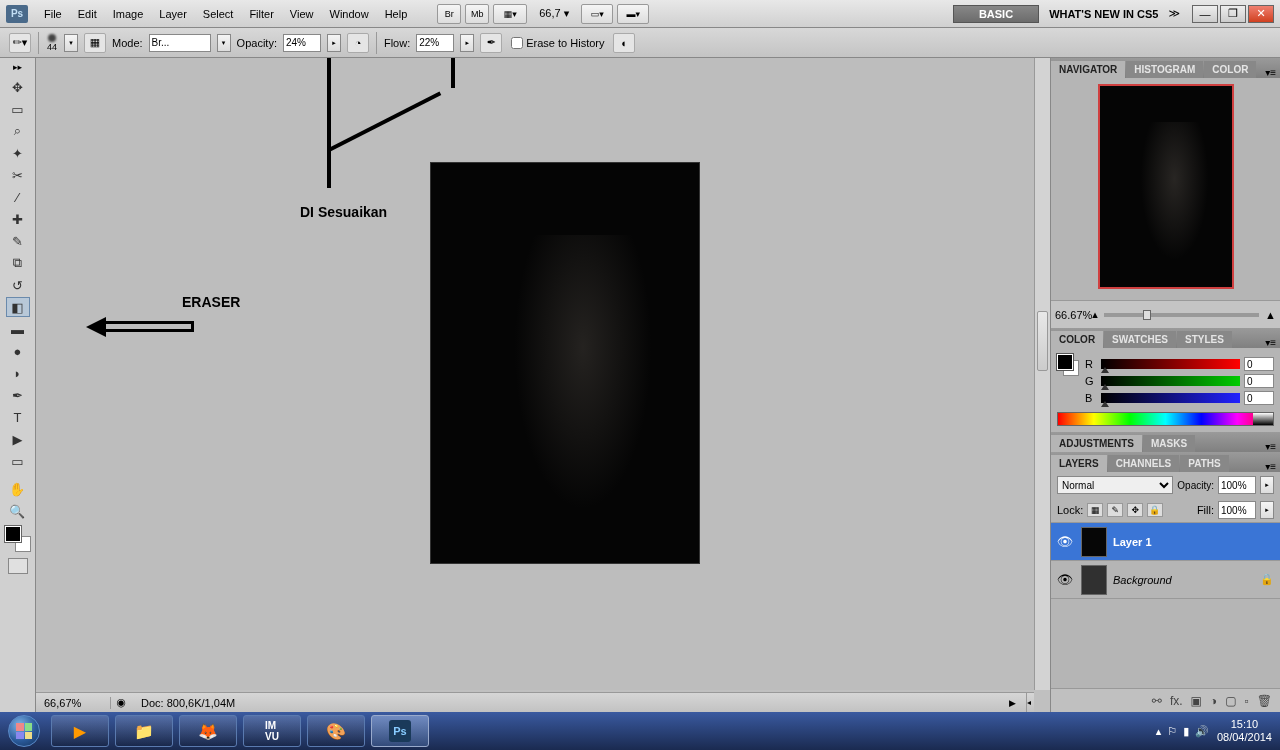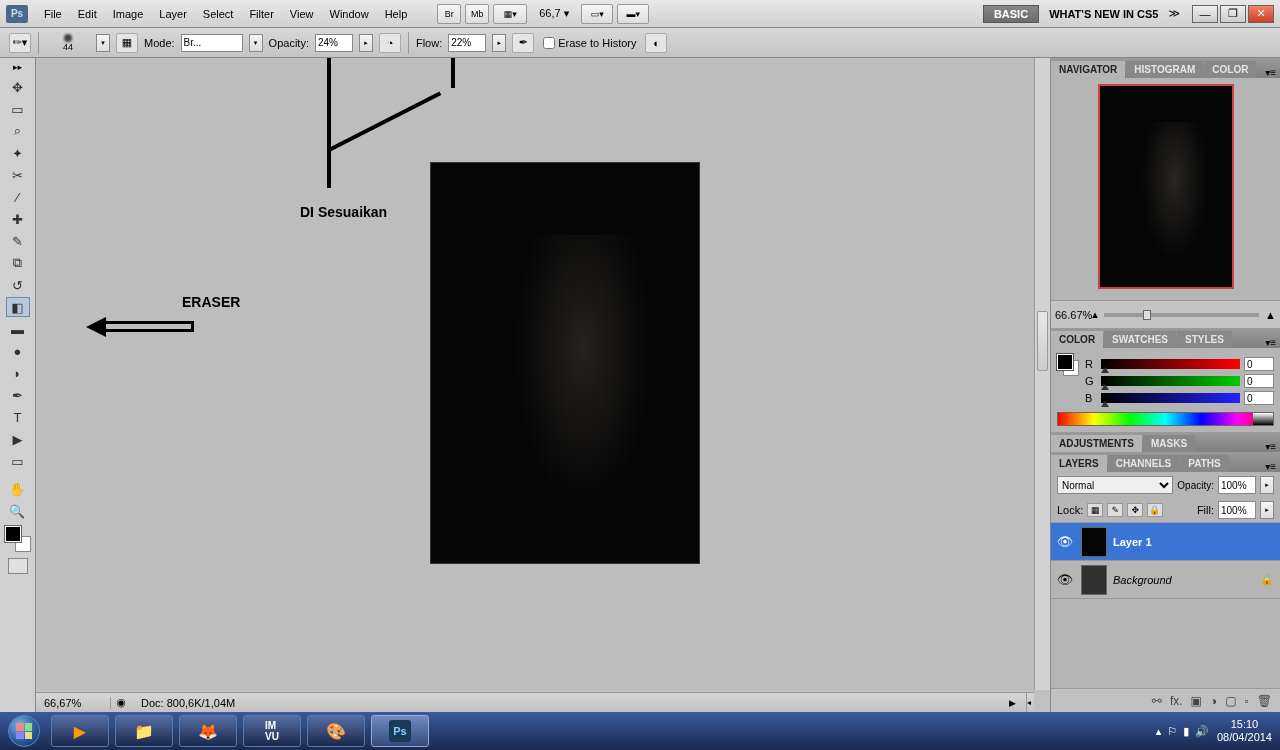--- a/index.html
+++ b/index.html
@@ -3,21 +3,21 @@
 <meta charset="utf-8">
 <style>
 * { margin:0; padding:0; box-sizing:border-box; font-family:"Segoe UI",Tahoma,sans-serif; font-size:11px; }
 body { width:1280px; height:750px; background:#b8b8b8; overflow:hidden; }
 .menubar { height:28px; background:linear-gradient(#e8e8e8,#d0d0d0); display:flex; align-items:center; padding:0 6px; border-bottom:1px solid #888; }
 .ps-logo { width:22px; height:18px; background:#4a6a8a; color:#c3dff5; font-weight:bold; display:flex; align-items:center; justify-content:center; border-radius:2px; margin-right:8px; font-size:10px; }
 .menu-item { padding:0 8px; height:20px; display:flex; align-items:center; cursor:pointer; }
 .menu-sep { flex:1; }
 .menu-btn { width:24px; height:20px; border:1px solid #999; background:linear-gradient(#f5f5f5,#ddd); margin:0 2px; display:flex; align-items:center; justify-content:center; cursor:pointer; font-size:9px; border-radius:2px;}
 .menu-zoom { margin:0 10px; font-size:11px; }
-.workspace-btn { padding:2px 10px; border:1px solid #555; background:linear-gradient(#878787,#6c6c6c); color:#fff; font-weight:bold; margin-left:2px; cursor:pointer;}
+.workspace-btn { padding:2px 25px; border:1px solid #555; background:linear-gradient(#878787,#6c6c6c); color:#fff; font-weight:bold; margin-left:2px; cursor:pointer;}
 .whatsnew { margin:0 10px; font-weight:bold;}
 .chev { margin-right:10px;}
 .winbtns { display:flex; }
 .winbtn { width:26px; height:18px; border:1px solid #666; display:flex; align-items:center; justify-content:center; margin-left:2px; background:linear-gradient(#eee,#ccc); cursor:pointer;}
 .winbtn.close{ background:linear-gradient(#f08070,#d04020); color:#fff;}
 .optbar { height:30px; background:linear-gradient(#d8d8d8,#c4c4c4); display:flex; align-items:center; padding:0 6px; border-bottom:1px solid #888;}
 .optbar > * { margin:0 3px; }
 .opt-label { font-size:11px; }
 .opt-input { width:38px; height:18px; border:1px solid #888; background:#fff; padding:0 2px; font-size:10px; }
 .opt-drop { width:14px; height:18px; border:1px solid #888; background:linear-gradient(#f5f5f5,#ddd); display:flex; align-items:center; justify-content:center; font-size:7px; cursor:pointer;}
@@ -98,21 +98,21 @@
 .start-orb{ width:32px; height:32px; border-radius:50%; background:radial-gradient(circle at 35% 30%,#7db4e8,#2a5a9a 55%,#12305a); border:1px solid #5a8ac8; display:grid; grid-template:1fr 1fr/1fr 1fr; gap:1px; padding:7px;}
 .start-orb div:nth-child(1){background:#e88;}
 .start-orb div:nth-child(2){background:#8d8;}
 .start-orb div:nth-child(3){background:#88e;}
 .start-orb div:nth-child(4){background:#ed8;}
 .task{ width:58px; height:32px; margin:0 3px; border:1px solid #5a7aaf; border-radius:3px; background:linear-gradient(rgba(255,255,255,0.15),rgba(0,0,0,0.15)); display:flex; align-items:center; justify-content:center; font-size:16px;}
 .task.active{ background:linear-gradient(rgba(200,220,255,0.4),rgba(100,140,200,0.3)); border-color:#9ac;}
 .tray{ margin-left:auto; display:flex; align-items:center; color:#fff; padding:0 8px; gap:8px; font-size:11px;}
 .tray-icons{ display:flex; gap:6px; font-size:12px;}
 .clock{ text-align:center; line-height:1.2;}
-.brush-preview{display:flex; flex-direction:column; align-items:center; margin:0 20px;}
+.brush-preview{display:flex; flex-direction:column; align-items:center; margin:0 4px;}
 .brush-dot{width:8px;height:8px;background:#444;border-radius:50%;filter:blur(1px);}
 .brush-sz{font-size:9px;}
 </style>
 </head>
 <body>
 
 <div class="menubar">
   <div class="ps-logo">Ps</div>
   <div class="menu-item">File</div>
   <div class="menu-item">Edit</div>

